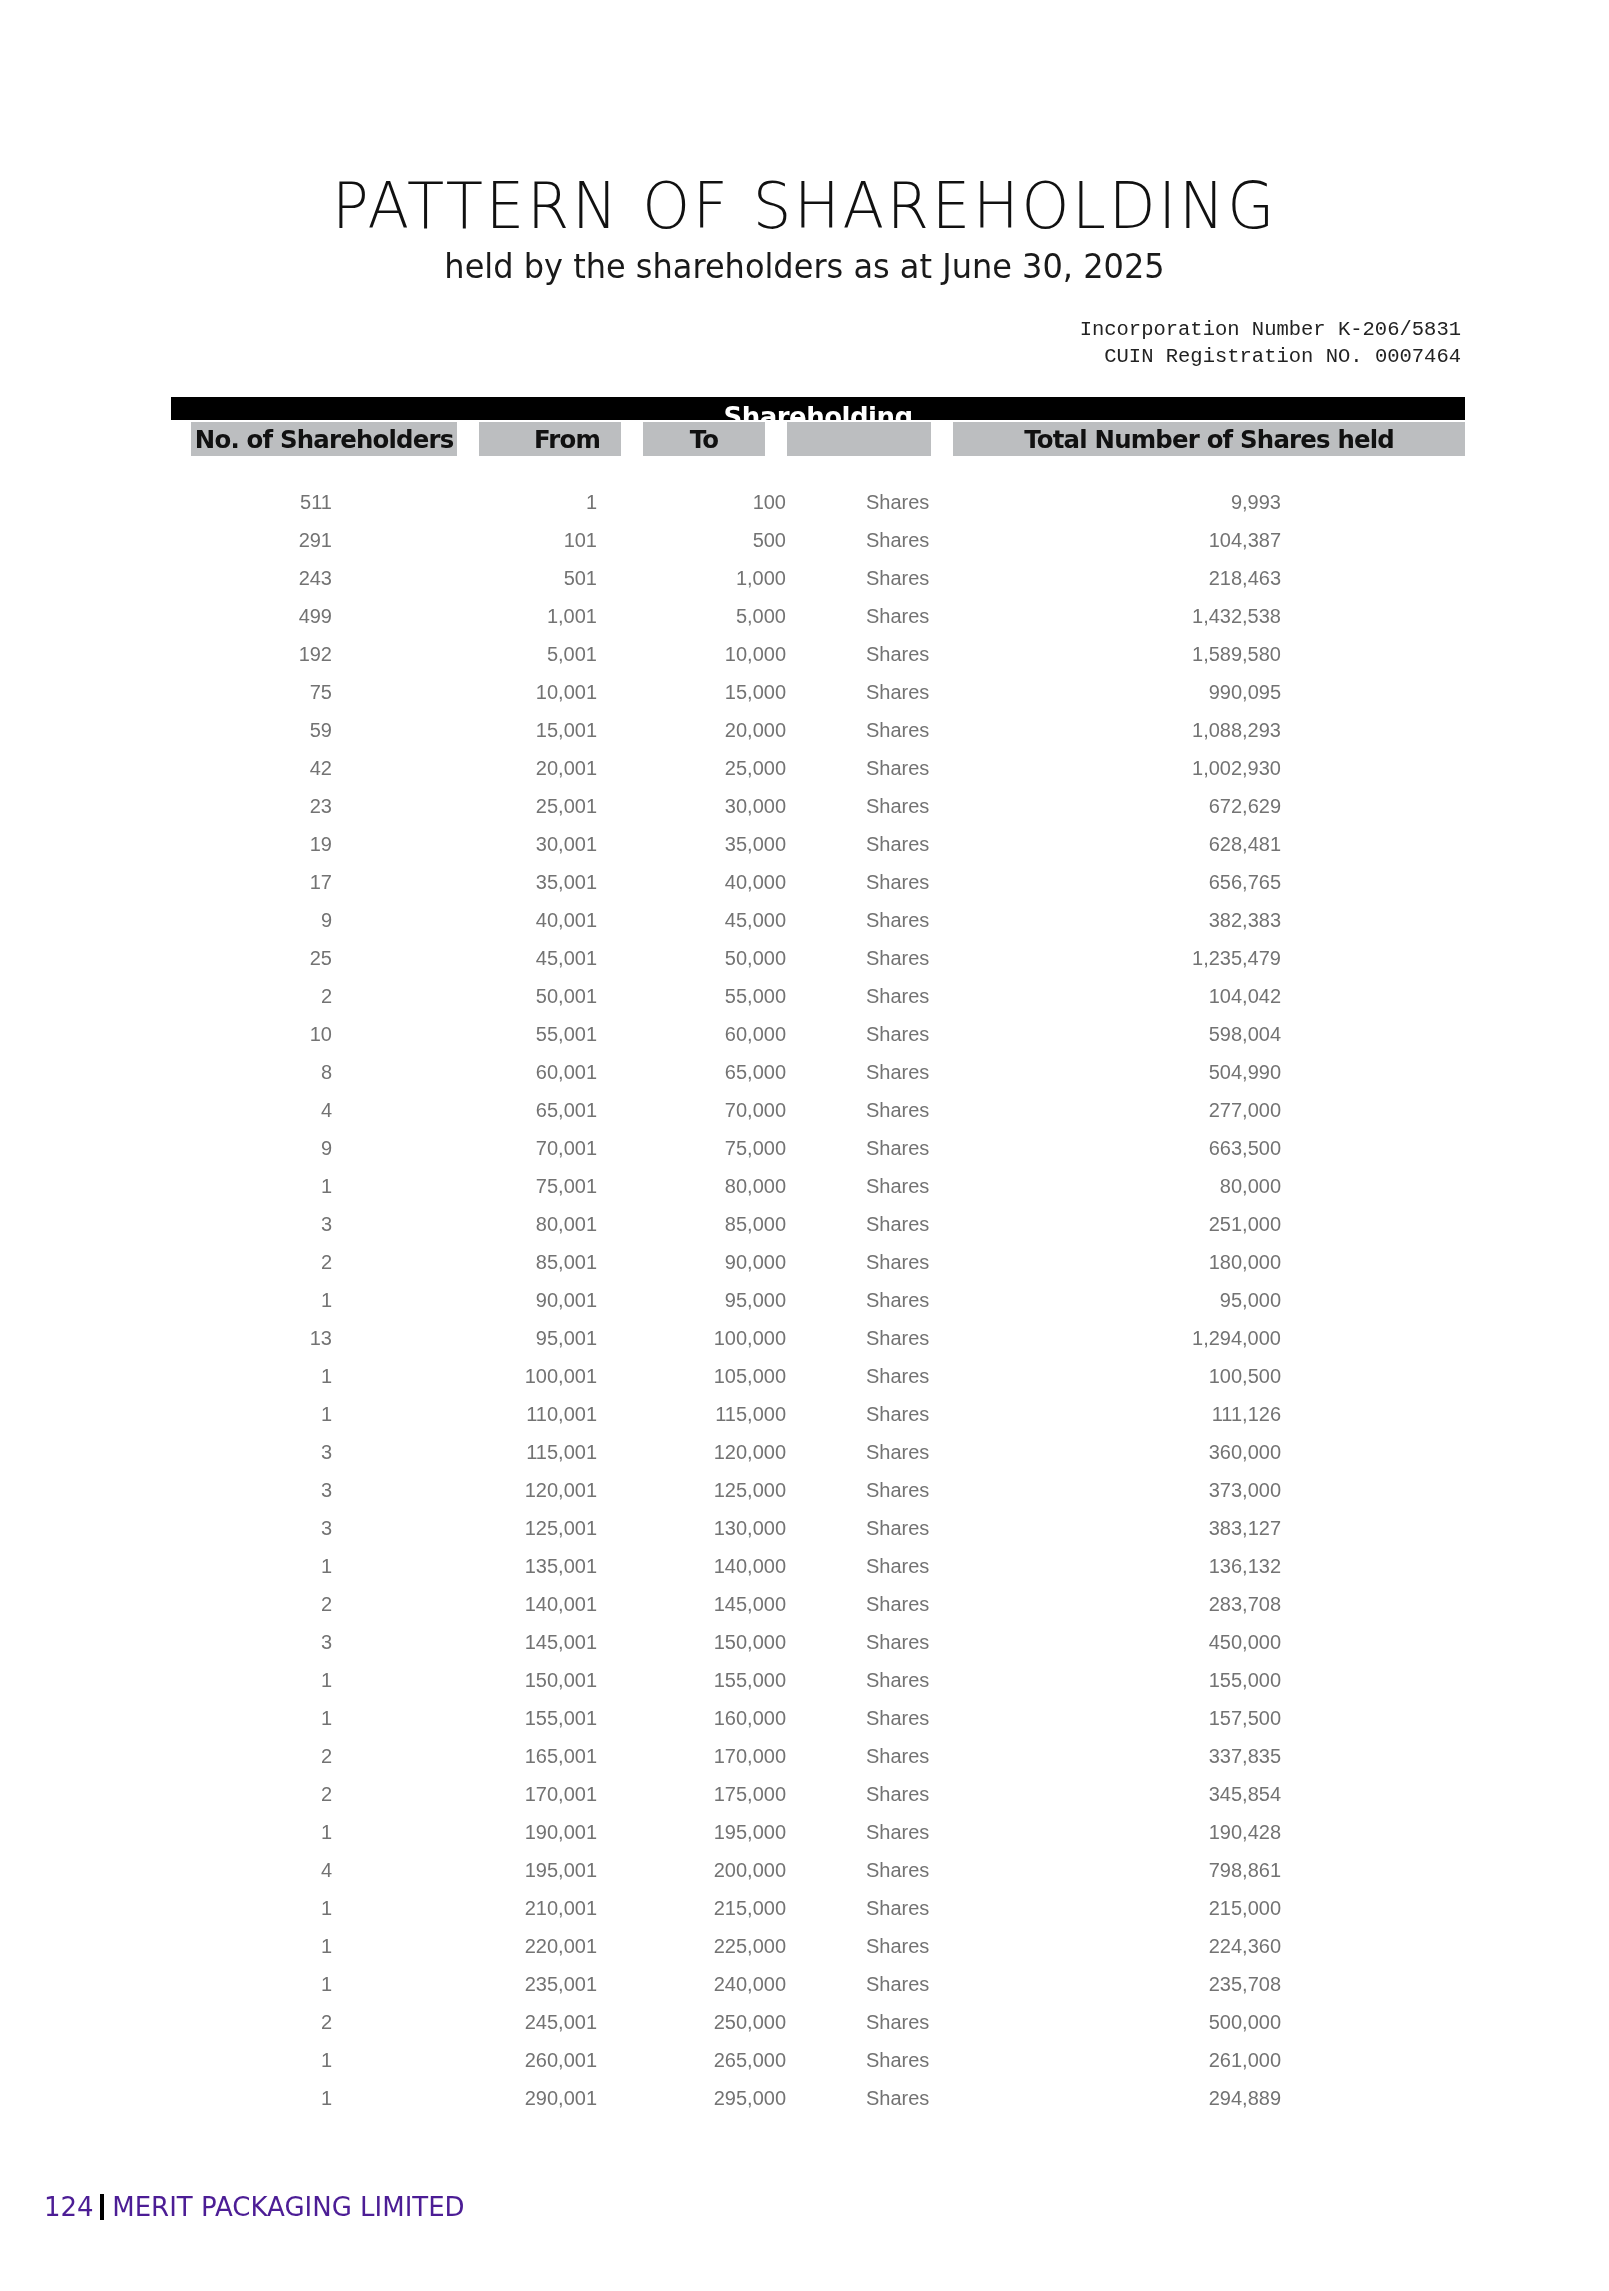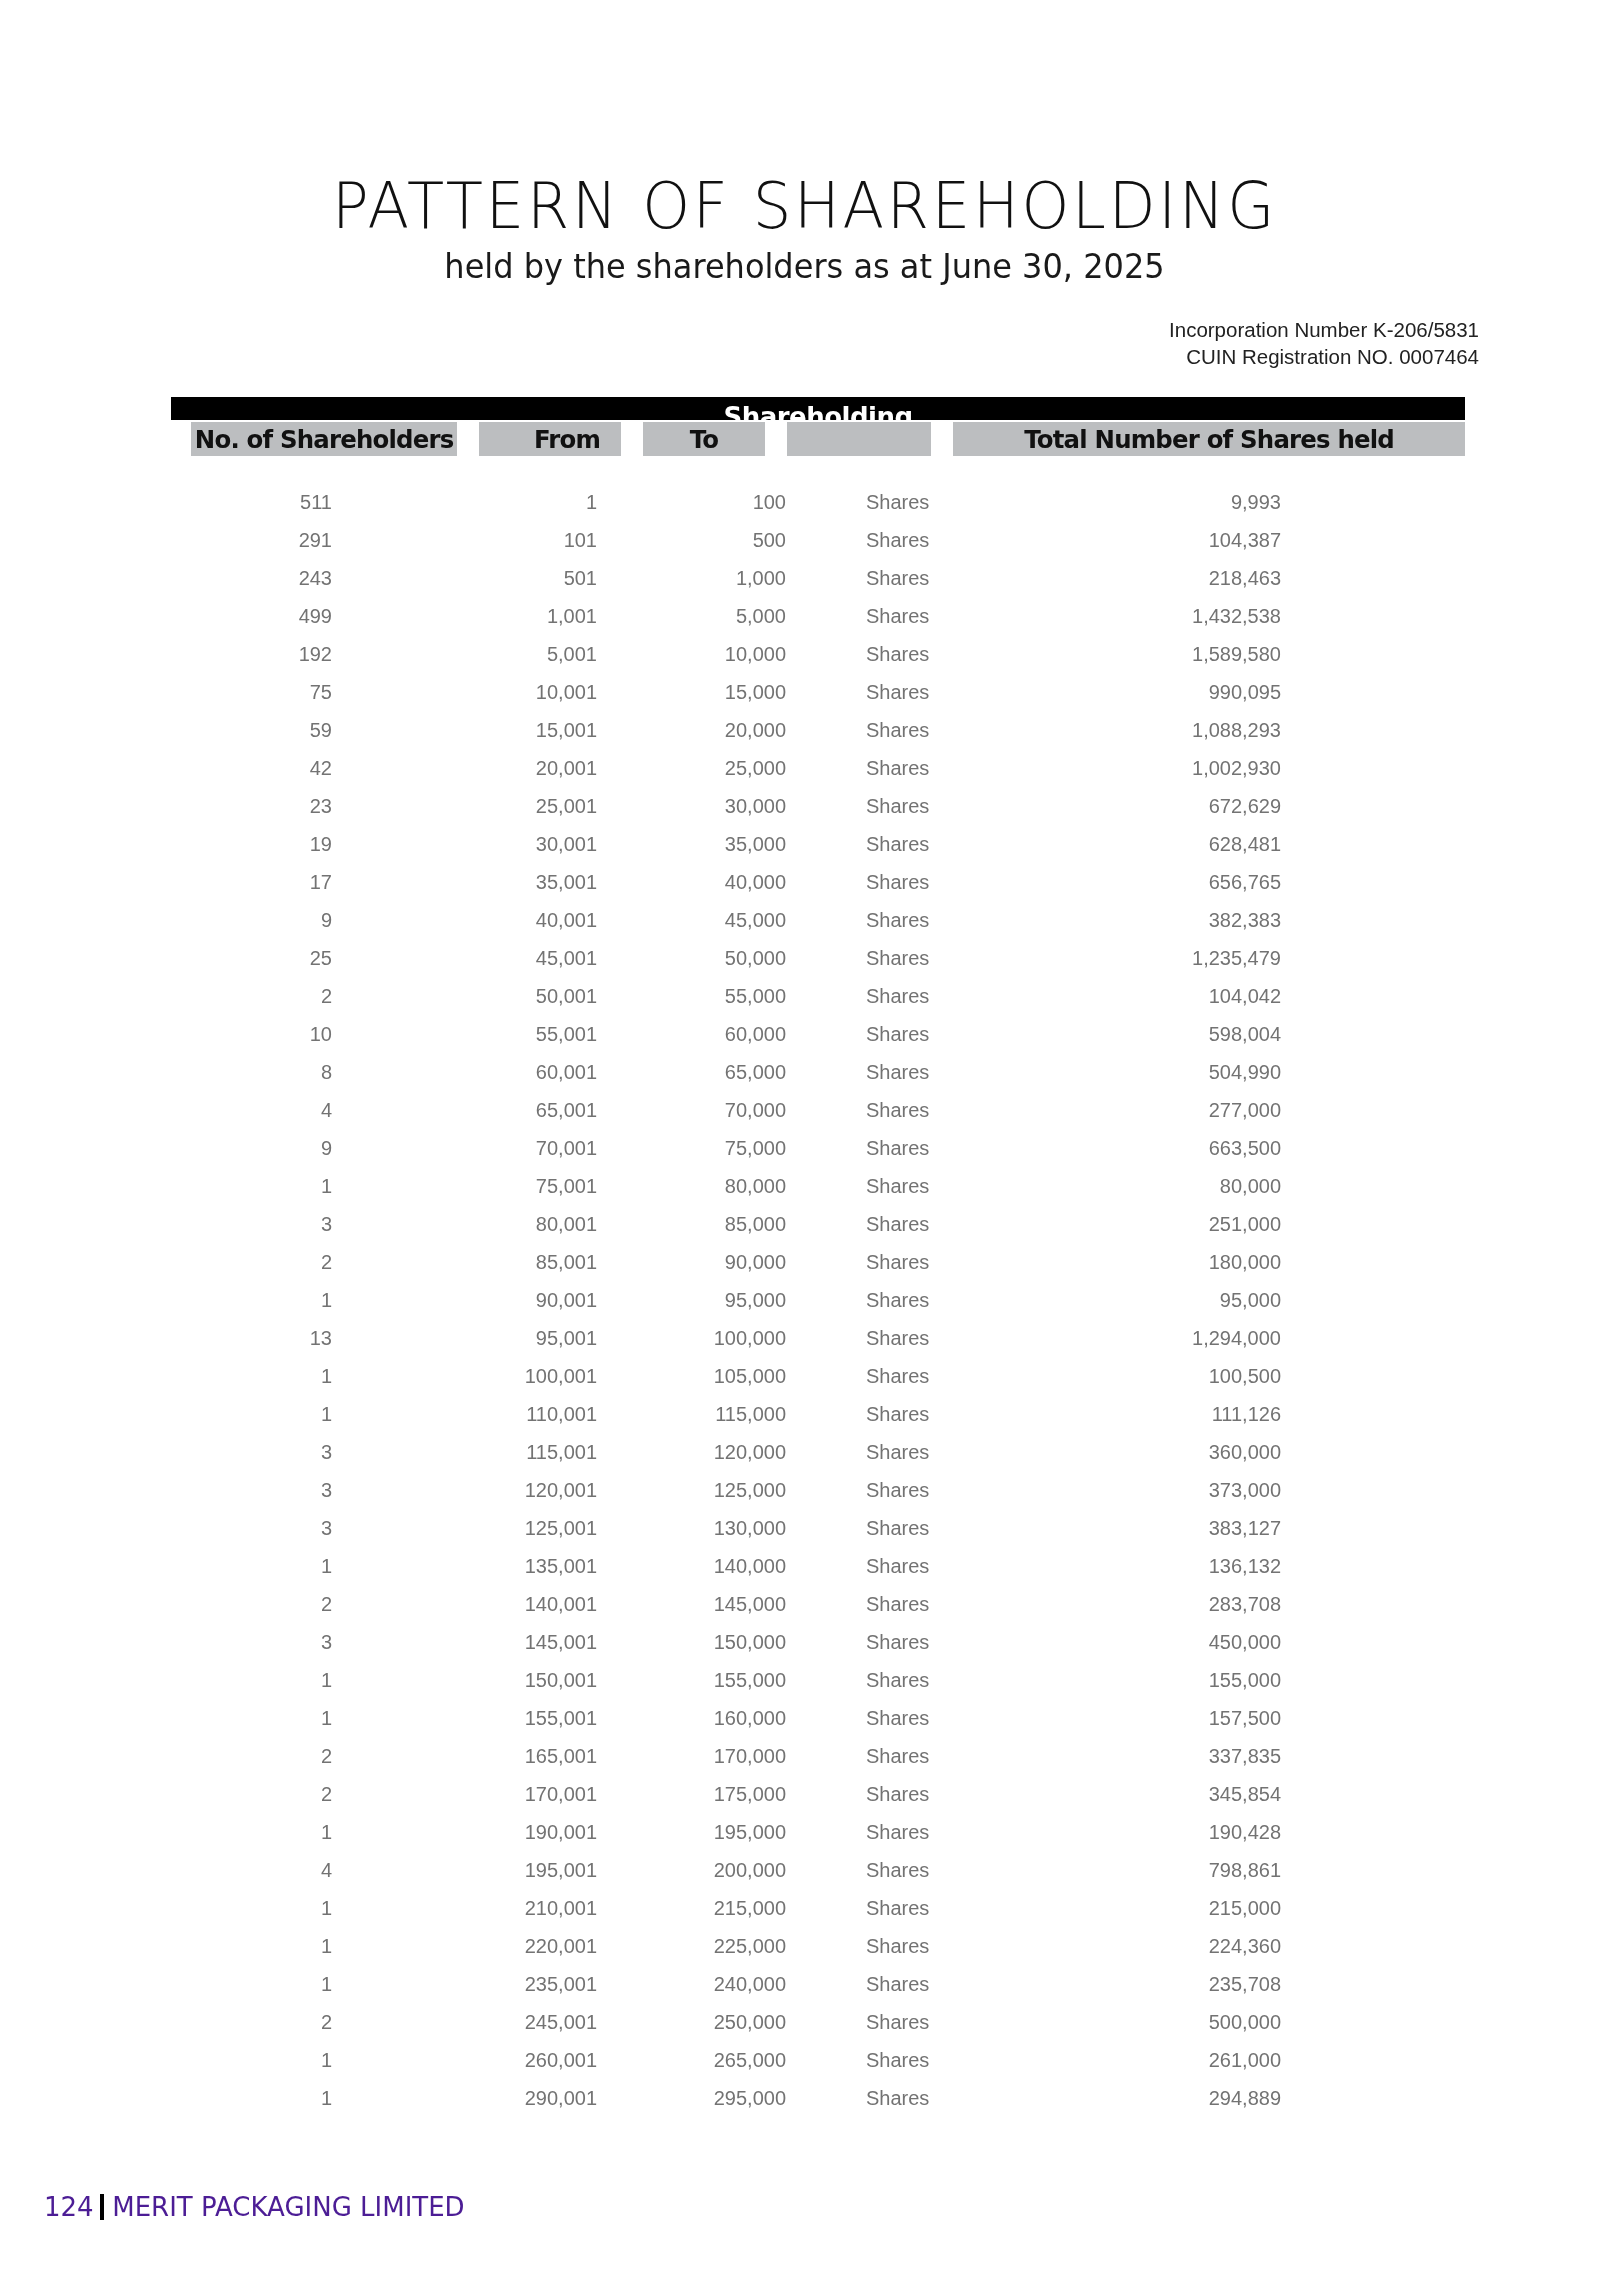--- a/index.html
+++ b/index.html
@@ -1,19 +1,19 @@
 <!DOCTYPE html>
 <html><head>
 <meta charset="utf-8">
 <style>
   html, body { margin: 0; padding: 0; background: #ffffff; }
   body { width: 1609px; height: 2292px; position: relative; overflow: hidden; font-family: "Liberation Sans", sans-serif; color: #111; }
   .title { position: absolute; left: 0; width: 1609px; top: 174px; text-align: center; font-family: "DejaVu Sans", sans-serif; font-weight: 300; font-size: 64px; letter-spacing: 2.9px; color: #111; line-height: 1; transform: scaleX(0.95); }
   .subtitle { position: absolute; left: 0; width: 1609px; top: 250px; text-align: center; font-family: "DejaVu Sans", sans-serif; font-size: 33px; color: #1a1a1a; line-height: 1; transform: scaleX(0.97); }
-  .reg { position: absolute; right: 130px; text-align: right; font-family: Liberation Sans, sans-serif; font-size: 20.5px; color: #222; line-height: 1; }
+  .reg { position: absolute; right: 148px; text-align: right; font-family: Liberation Mono, monospace; font-size: 20.5px; color: #222; line-height: 1; }
   .reg1 { top: 320px; }
   .reg2 { top: 347px; }
 
   .table { position: absolute; left: 171px; top: 397px; width: 1294px; }
   .band { height: 23px; background: #000; color: #fff; text-align: center; font-family: "DejaVu Sans", sans-serif; font-weight: bold; font-size: 26px; line-height: 40px; letter-spacing: -0.5px; }
   .hdr { display: flex; height: 34px; margin-top: 2px; }
   .hdr > div { background: #bcbec0; color: #111; font-family: "DejaVu Sans", sans-serif; font-weight: bold; font-size: 24.4px; line-height: 35px; text-align: center; letter-spacing: -0.8px; border-right: 2px solid #ffffff; box-sizing: border-box; white-space: nowrap; overflow: hidden; margin-left: 20px; }
   .hdr > div:last-child { border-right: none; }
   .c1 { width: 286px; } .c2 { width: 151px; padding-left: 34px; } .c3 { width: 132px; } .c4 { width: 156px; } .c5 { width: 546px; }
 

